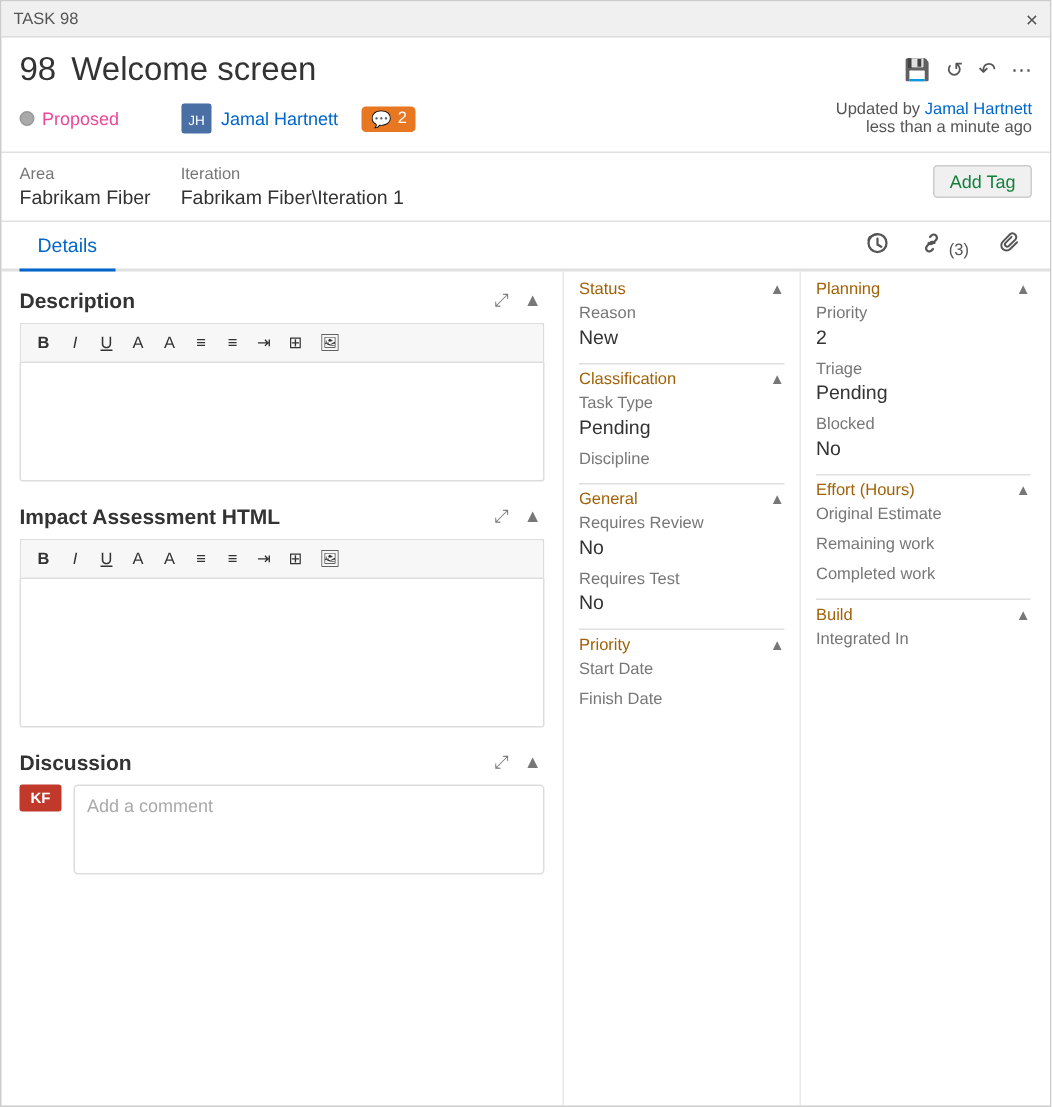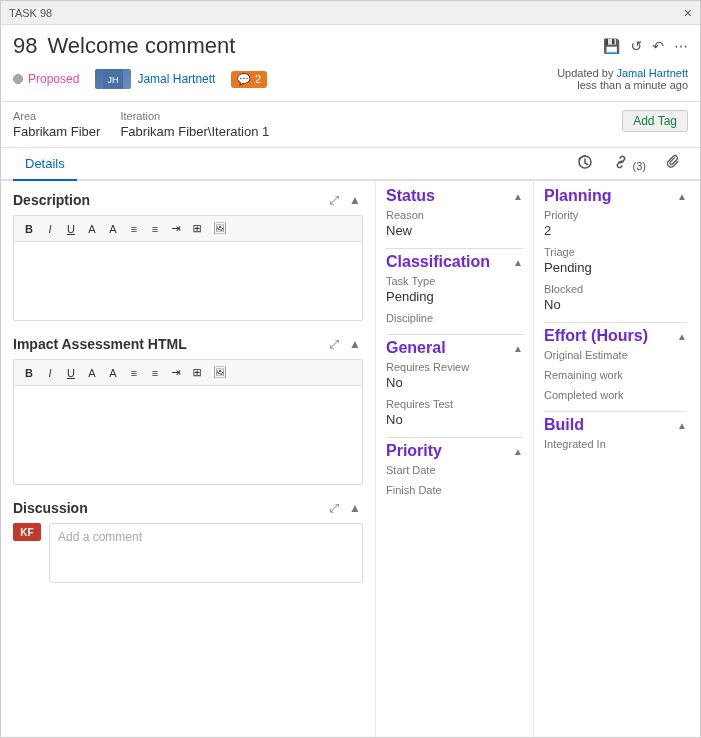--- a/index.html
+++ b/index.html
@@ -9,21 +9,21 @@
     .title-bar-label { font-size: 11px; color: #555; }
     .title-bar-close { cursor: pointer; color: #555; font-size: 14px; background: none; border: none; line-height: 1; }
     .header { padding: 8px 12px 4px 12px; border-bottom: 1px solid #e0e0e0; }
     .task-title { display: flex; align-items: center; gap: 10px; margin-bottom: 8px; }
     .task-number { font-size: 22px; font-weight: 300; color: #333; }
     .task-name { font-size: 22px; font-weight: 300; color: #333; }
     .meta-bar { display: flex; align-items: center; gap: 16px; padding-bottom: 6px; }
     .status-badge { display: flex; align-items: center; gap: 5px; font-size: 12px; color: #ec4899; }
     .status-circle { width: 10px; height: 10px; border-radius: 50%; background: #aaa; border: 1px solid #999; }
     .avatar-row { display: flex; align-items: center; gap: 6px; }
-    .avatar-img { width: 36px; height: 20px; border-radius: 2px; background: linear-gradient(135deg, #4a6fa5, #6b8ec2); display: flex; align-items: center; justify-content: center; font-size: 9px; color: #fff; overflow: hidden; }
+    .avatar-img { width: 20px; height: 20px; border-radius: 2px; background: linear-gradient(135deg, #4a6fa5, #6b8ec2); display: flex; align-items: center; justify-content: center; font-size: 9px; color: #fff; overflow: hidden; margin-left: 26px; }
     .avatar-name { font-size: 12px; color: #0066cc; }
     .comment-badge { display: flex; align-items: center; gap: 4px; background: #e87722; border-radius: 3px; padding: 2px 6px; color: #fff; font-size: 11px; }
     .toolbar-icons { display: flex; align-items: center; gap: 10px; margin-left: auto; }
     .toolbar-icon { color: #555; cursor: pointer; font-size: 14px; }
     .updated-info { margin-left: auto; font-size: 11px; color: #555; text-align: right; }
     .updated-info a { color: #0066cc; }
     .fields-bar { display: flex; align-items: flex-start; padding: 8px 12px; border-bottom: 1px solid #e0e0e0; gap: 0; }
     .field-group { display: flex; flex-direction: column; gap: 2px; padding-right: 20px; }
     .field-label { font-size: 11px; color: #777; }
     .field-value { font-size: 13px; color: #333; }
@@ -36,21 +36,21 @@
     .section { margin-bottom: 14px; }
     .section-header { display: flex; align-items: center; justify-content: space-between; margin-bottom: 6px; gap: 23px; }
     .section-title { font-size: 14px; font-weight: 600; color: #333; }
     .section-controls { display: flex; gap: 6px; align-items: center; }
     .section-ctrl-btn { background: none; border: none; cursor: pointer; color: #777; font-size: 12px; padding: 2px; }
     .rich-toolbar { display: flex; align-items: center; gap: 3px; padding: 4px 6px; background: #f7f7f7; border: 1px solid #ddd; border-bottom: none; border-radius: 2px 2px 0 0; }
     .rich-btn { background: none; border: none; cursor: pointer; padding: 2px 4px; font-size: 11px; color: #333; border-radius: 2px; min-width: 18px; text-align: center; }
     .editor-area { border: 1px solid #ddd; border-radius: 0 0 2px 2px; background: #fff; min-height: 80px; padding: 6px; font-size: 12px; color: #333; }
     .r-section { margin-bottom: 10px; }
     .r-section-header { display: flex; align-items: center; justify-content: space-between; padding: 4px 0; border-top: 1px solid #e0e0e0; }
-    .r-section-title { font-size: 16px; font-weight: 700; color: #6d28d9; }
+    .r-section-title { font-size: 11px; font-weight: 400; color: #a16207; }
     .r-field { margin-bottom: 8px; }
     .r-field-label { font-size: 11px; color: #777; margin-bottom: 2px; }
     .r-field-value { font-size: 13px; color: #333; }
     .chevron { font-size: 10px; color: #777; }
     .discussion-section { margin-top: 10px; }
     .comment-row { display: flex; gap: 8px; align-items: flex-start; }
     .comment-avatar { width: 28px; height: 18px; background: #c0392b; border-radius: 2px; display: flex; align-items: center; justify-content: center; color: #fff; font-size: 10px; font-weight: bold; flex-shrink: 0; }
     .comment-input { flex: 1; border: 1px solid #ddd; border-radius: 3px; padding: 6px 8px; font-size: 12px; color: #aaa; min-height: 60px; background: #fff; }
     .three-panel { display: flex; flex: 1; overflow: hidden; }
     .panel-left { width: 375px; overflow-y: auto; padding: 10px 12px; border-right: 1px solid #e8e8e8; }
@@ -63,21 +63,21 @@
 <div class="window">
 
   <div class="title-bar">
     <span class="title-bar-label">TASK 98</span>
     <button class="title-bar-close">×</button>
   </div>
 
   <div class="header">
     <div class="task-title">
       <span class="task-number">98</span>
-      <span class="task-name">Welcome comment</span>
+      <span class="task-name">Welcome screen</span>
       <div class="toolbar-icons">
         <span class="toolbar-icon">💾</span>
         <span class="toolbar-icon">↺</span>
         <span class="toolbar-icon">↶</span>
         <span class="toolbar-icon">⋯</span>
       </div>
     </div>
     <div class="meta-bar">
       <div class="status-badge">
         <span class="status-circle"></span>

